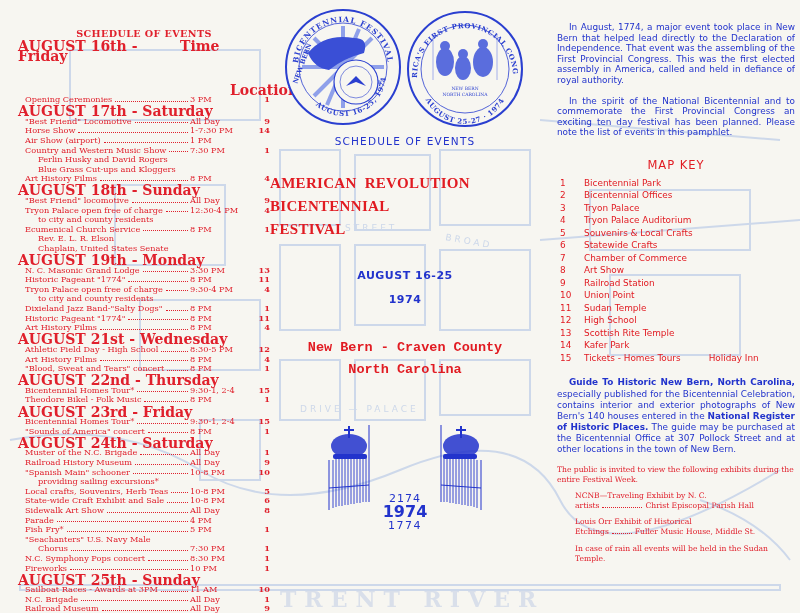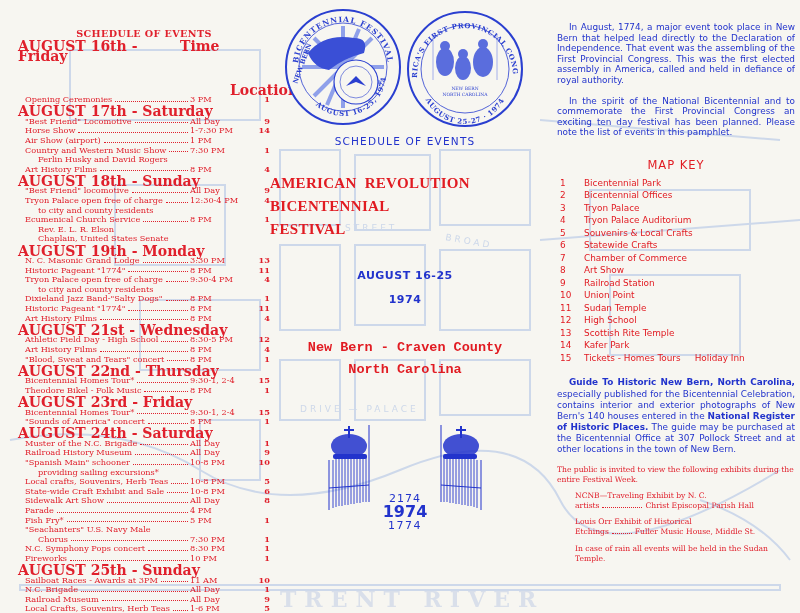--- a/index.html
+++ b/index.html
@@ -40,21 +40,21 @@
   #mid .yrs .y2 { font-size: 16px; font-weight: bold; line-height: 16px; }
   #mid .yrs .y3 { font-size: 11px; line-height: 12px; letter-spacing: 1.5px; }
 
   
   #right { left: 557px; top: 22px; width: 238px; font-family: "DejaVu Sans", sans-serif; }
   #right p.blue { color: #2233cc; font-size: 8.9px; line-height: 10.6px; margin: 0; text-align: justify; text-indent: 12px; }
   #right .mk-title { text-align: center; color: #e11b22; font-size: 11.5px; letter-spacing: 1px; margin: 20px 0 5px; }
   #right .mk-row { display: flex; color: #e11b22; font-size: 8.9px; line-height: 12.5px; }
   #right .mk-num { width: 27px; padding-left: 3px; box-sizing: border-box; }
   #right .mk-name { flex: 1; }
-  #right .mk-extra { margin-left: 14px; }
+  #right .mk-extra { margin-left: 28px; }
   #right .guide { color: #2233cc; font-size: 8.9px; line-height: 11.1px; margin: 13px 0 0; text-align: justify; text-indent: 12px; }
   #right .guide b { font-weight: bold; }
   #right .public { color: #e0202c; font-family: "DejaVu Serif", serif; font-size: 7.6px; line-height: 10px; margin: 10px 0 0 0; }
   #right .exh { color: #e0202c; font-family: "DejaVu Serif", serif; font-size: 7.6px; line-height: 10px; margin: 6px 0 0 18px; }
   #right .exh .dots { display: inline-block; width: 40px; border-bottom: 1px dotted #e0202c; margin: 0 3px; }
   #right .exh .dots.short { width: 20px; }
 </style>
 </head>
 <body>
 
@@ -132,20 +132,21 @@
       </div>
       <div class="row">
         <span class="ev">
           <span>Country and Western Music Show</span>
           <span class="dots"></span>
         </span>
         <span class="tm">7:30 PM</span>
         <span class="lc">1</span>
       </div>
       <div class="sub">Ferlin Husky and David Rogers</div>
+      <div class="sub">Blue Grass Cut-ups and Kloggers</div>
       <div class="row">
         <span class="ev">
           <span>Art History Films</span>
           <span class="dots"></span>
         </span>
         <span class="tm">8 PM</span>
         <span class="lc">4</span>
       </div>
       <div class="day-head">
         <span class="d">AUGUST 18th - Sunday</span>

